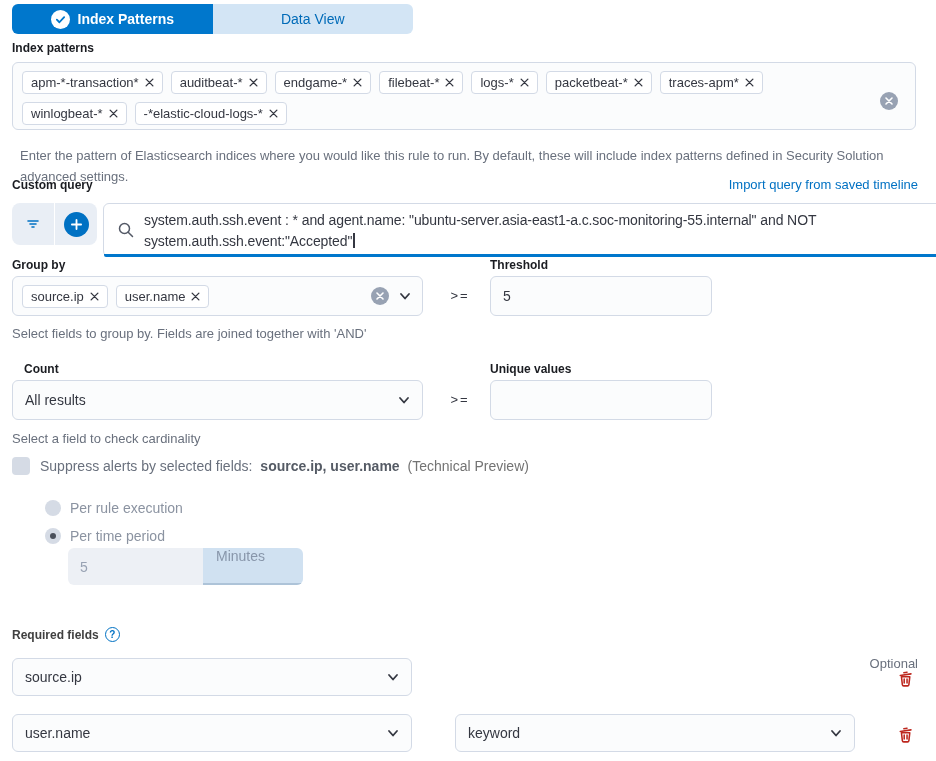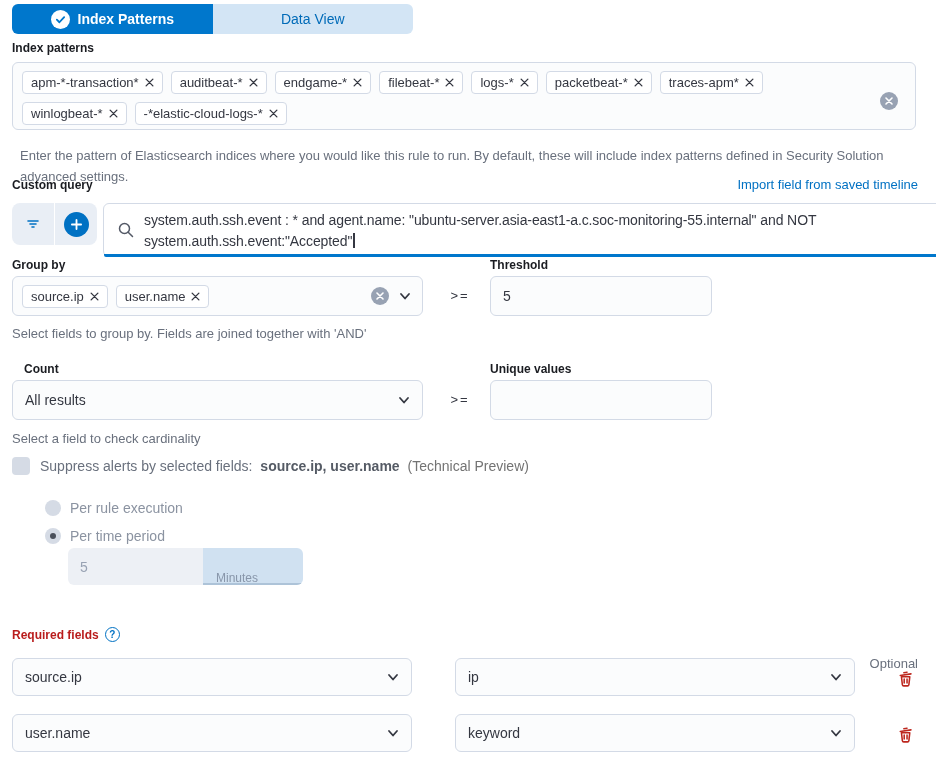--- a/index.html
+++ b/index.html
@@ -55,25 +55,25 @@
   
   .checkbox { position:absolute; left:12px; top:457px; width:18px; height:18px; background:#d5dbe5; border-radius:4px; cursor:pointer; }
   .suppress-text { position:absolute; left:40px; top:458px; font-size:14px; color:#69707d; }
   .suppress-text b { color:#555b65; }
   .suppress-text .tech { color:#737373; }
   .radio { position:absolute; left:45px; width:16px; height:16px; border-radius:50%; background:#d5dbe5; cursor:pointer; }
   .radio .dot { position:absolute; left:5px; top:5px; width:6px; height:6px; border-radius:50%; background:#4a505b; }
   .radio-label { position:absolute; left:70px; font-size:14px; color:#8b93a1; }
   .duration { position:absolute; left:68px; top:548px; height:37px; display:flex; border-radius:6px; overflow:hidden; }
   .duration-num { width:135px; background:#edf0f5; color:#98a2b3; font-size:14px; display:flex; align-items:center; padding-left:12px; }
-  .duration-unit { width:100px; background:#d0e1f1; color:#8896aa; font-size:12px; display:flex; align-items:flex-end; padding-left:13px; box-shadow:inset 0 -2px 0 rgba(110,140,170,0.35); cursor:pointer; }
+  .duration-unit { width:100px; background:#d0e1f1; color:#8896aa; font-size:14px; display:flex; align-items:flex-start; padding-left:13px; box-shadow:inset 0 -2px 0 rgba(110,140,170,0.35); cursor:pointer; }
 
   
   .rf-label-wrap { position:absolute; left:12px; top:627px; display:flex; align-items:center; gap:6px; }
-  .rf-label-wrap .lbl { font-size:12px; font-weight:700; color:#b91c1c; }
+  .rf-label-wrap .lbl { font-size:12px; font-weight:700; color:#404040; }
   .q-icon { width:15px; height:15px; border:1.2px solid #0071c3; border-radius:50%; color:#0071c3; font-size:10px; font-weight:700; display:flex; align-items:center; justify-content:center; cursor:pointer; }
   .optional { position:absolute; right:18px; top:656px; font-size:13px; color:#69707d; }
   .rf-rows { position:absolute; left:0; top:658px; width:936px; }
   .rf-row { position:relative; height:38px; margin-bottom:18px; }
   .rf-row .select { height:38px; top:0; }
   .rf-field { left:12px; width:400px; }
   .rf-type { left:455px; width:400px; }
   .trash-btn { position:absolute; left:894px; top:9px; width:22px; height:22px; background:none; border:none; cursor:pointer; display:flex; align-items:center; justify-content:center; }
 </style>
 </head>
@@ -155,21 +155,21 @@
     <span class="clear-circle" style="right:17px; top:29px;">
       <svg width="8" height="8" viewBox="0 0 8 8">
           <path d="M1 1 L7 7 M7 1 L1 7" stroke="#fff" stroke-width="1.6" stroke-linecap="round"></path>
         </svg>
     </span>
   </div>
 
   <div class="help-text" style="left:20px; top:139px; width:872px;margin-top:6px;">Enter the pattern of Elasticsearch indices where you would like this rule to run. By default, these will include index patterns defined in Security Solution advanced settings.</div>
 
   <div class="form-label" style="left:12px; top:178px;">Custom query</div>
-  <a class="import-link">Import field from saved timeline</a>
+  <a class="import-link">Import query from saved timeline</a>
 
   <div class="qbar-group">
     <div class="qbar-btn">
       <svg width="16" height="16" viewBox="0 0 16 16">
           <path d="M3 5h10 M5 8h6 M7 11h2" stroke="#0071c3" stroke-width="1.6" stroke-linecap="round"></path>
         </svg>
     </div>
     <div class="qbar-btn">
       <span class="plus-circle">
         <svg width="11" height="11" viewBox="0 0 12 12">
@@ -280,52 +280,46 @@
   <div class="optional">Optional</div>
 
   <div class="rf-rows">
     <div class="rf-row">
         <div class="select rf-field">
           <span>source.ip</span>
           <svg class="chev" width="14" height="14" viewBox="0 0 14 14">
             <path d="M3 5 L7 9.5 L11 5" fill="none" stroke="#343741" stroke-width="1.8" stroke-linecap="round" stroke-linejoin="round"></path>
           </svg>
         </div>
+        <button class="trash-btn">
+          <svg width="19" height="19" viewBox="0 0 16 16" fill="none" stroke="#bd271e" stroke-width="1.3" stroke-linecap="round" stroke-linejoin="round">
+            <path d="M3.6 5.4 L12.6 4.1"></path>
+            <path d="M6.6 3.1 L9.3 2.7"></path>
+            <path d="M4.6 6.6 h7 l-.75 6.6 a1.15 1.15 0 0 1 -1.15 1 H6.5 a1.15 1.15 0 0 1 -1.15 -1 z"></path>
+            <path d="M6.9 8.4 v3.4 M9.3 8.4 v3.4"></path>
+          </svg>
+        </button>
+      </div>
+      <div class="rf-row">
+        <div class="select rf-field">
+          <span>user.name</span>
+          <svg class="chev" width="14" height="14" viewBox="0 0 14 14">
+            <path d="M3 5 L7 9.5 L11 5" fill="none" stroke="#343741" stroke-width="1.8" stroke-linecap="round" stroke-linejoin="round"></path>
+          </svg>
+        </div>
         <div class="select rf-type">
-          <span>ip</span>
+          <span>keyword</span>
           <svg class="chev" width="14" height="14" viewBox="0 0 14 14">
             <path d="M3 5 L7 9.5 L11 5" fill="none" stroke="#343741" stroke-width="1.8" stroke-linecap="round" stroke-linejoin="round"></path>
           </svg>
         </div>
         <button class="trash-btn">
           <svg width="19" height="19" viewBox="0 0 16 16" fill="none" stroke="#bd271e" stroke-width="1.3" stroke-linecap="round" stroke-linejoin="round">
             <path d="M3.6 5.4 L12.6 4.1"></path>
             <path d="M6.6 3.1 L9.3 2.7"></path>
             <path d="M4.6 6.6 h7 l-.75 6.6 a1.15 1.15 0 0 1 -1.15 1 H6.5 a1.15 1.15 0 0 1 -1.15 -1 z"></path>
             <path d="M6.9 8.4 v3.4 M9.3 8.4 v3.4"></path>
           </svg>
         </button>
       </div>
-      <div class="rf-row">
-        <div class="select rf-field">
-          <span>user.name</span>
-          <svg class="chev" width="14" height="14" viewBox="0 0 14 14">
-            <path d="M3 5 L7 9.5 L11 5" fill="none" stroke="#343741" stroke-width="1.8" stroke-linecap="round" stroke-linejoin="round"></path>
-          </svg>
-        </div>
-        <div class="select rf-type">
-          <span>keyword</span>
-          <svg class="chev" width="14" height="14" viewBox="0 0 14 14">
-            <path d="M3 5 L7 9.5 L11 5" fill="none" stroke="#343741" stroke-width="1.8" stroke-linecap="round" stroke-linejoin="round"></path>
-          </svg>
-        </div>
-        <button class="trash-btn">
-          <svg width="19" height="19" viewBox="0 0 16 16" fill="none" stroke="#bd271e" stroke-width="1.3" stroke-linecap="round" stroke-linejoin="round">
-            <path d="M3.6 5.4 L12.6 4.1"></path>
-            <path d="M6.6 3.1 L9.3 2.7"></path>
-            <path d="M4.6 6.6 h7 l-.75 6.6 a1.15 1.15 0 0 1 -1.15 1 H6.5 a1.15 1.15 0 0 1 -1.15 -1 z"></path>
-            <path d="M6.9 8.4 v3.4 M9.3 8.4 v3.4"></path>
-          </svg>
-        </button>
-      </div>
   </div>
 
 </div>
 
 </body></html>

